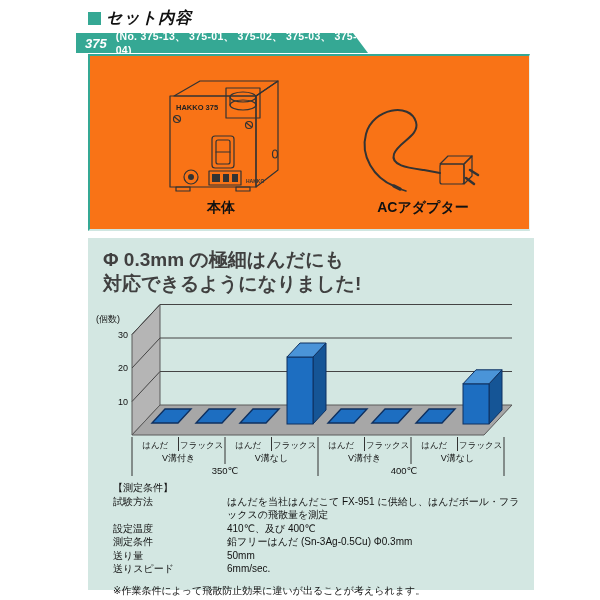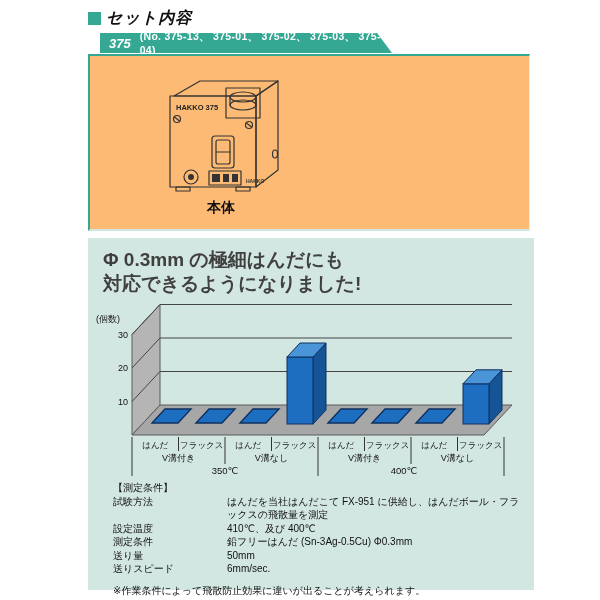--- a/index.html
+++ b/index.html
@@ -7,29 +7,29 @@
     width:600px;height:600px;background:#ffffff;position:relative;
     font-family:"Liberation Sans","DejaVu Sans",sans-serif;color:#111;
     overflow:hidden;
   }
   
   .header{position:absolute;left:88px;top:8px;display:flex;align-items:center;gap:5px;}
   .header-square{width:13px;height:13px;background:#35a894;}
   .header-title{font-size:16px;font-weight:bold;color:#111;letter-spacing:1px;font-style:italic;}
   
   .banner{
-    position:absolute;left:100px;top:33px;width:292px;height:20px;background:#35a894;
+    position:absolute;left:76px;top:33px;width:292px;height:20px;background:#35a894;
     clip-path:polygon(0 0,calc(100% - 15px) 0,100% 100%,0 100%);
     color:#fff;display:flex;align-items:center;box-sizing:border-box;padding-left:9px;
   }
   .banner-model{font-weight:bold;font-size:13px;margin-right:9px;font-style:italic;}
   .banner-numbers{font-weight:bold;font-size:10.5px;letter-spacing:0.3px;}
   
   .product-box{
-    position:absolute;left:88px;top:54px;width:442px;height:177px;background:#fdba74;
+    position:absolute;left:88px;top:54px;width:442px;height:177px;background:#f97316;
     box-sizing:border-box;border-top:2px solid #35a894;border-left:2px solid #35a894;
     border-bottom:2px solid #cfe6e1;border-right:1px solid #e6f2ef;
     display:flex;align-items:flex-end;padding-bottom:12px;
   }
   .figure{display:flex;flex-direction:column;align-items:center;}
   .figure-main{margin-left:56px;}
   .figure-adapter{margin-left:52px;}
   .figure-caption{font-size:14px;font-weight:bold;color:#111;margin-top:1px;}
   
   .promo-section{
@@ -97,20 +97,37 @@
       <text x="100" y="109" font-size="5" font-weight="bold" fill="#333">HAKKO</text>
 
       <rect class="lineart" x="30" y="113" width="14" height="4"></rect>
       <rect class="lineart" x="90" y="113" width="14" height="4"></rect>
 
       <ellipse class="lineart" cx="129" cy="80" rx="2.5" ry="4"></ellipse>
     </svg>
     <span class="figure-caption">本体</span>
   </div>
 
+  <div class="figure figure-adapter">
+    <svg width="150" height="100" viewBox="0 0 150 100">
+
+      <path class="lineart" style="stroke-width:2" d="M46,88 C26,80 12,58 18,36 C25,10 62,4 68,24 C72,38 50,44 46,56 C42,68 62,70 76,72 L92,75"></path>
+
+      <line class="lineart" style="stroke-width:3.5" x1="46" y1="88" x2="52" y2="91"></line>
+      <line class="lineart" style="stroke-width:1.5" x1="52" y1="91" x2="58" y2="93"></line>
+
+      <polygon class="lineart" points="92,66 116,66 124,58 100,58" fill="#fff"></polygon>
+      <polygon class="lineart" points="116,66 124,58 124,78 116,86" fill="#fff"></polygon>
+      <rect class="lineart" x="92" y="66" width="24" height="20" rx="2" fill="#fff"></rect>
+
+      <line class="lineart" style="stroke-width:2.5" x1="122" y1="72" x2="130" y2="77"></line>
+      <line class="lineart" style="stroke-width:2.5" x1="118" y1="80" x2="126" y2="86"></line>
+    </svg>
+    <span class="figure-caption">ACアダプター</span>
+  </div>
 </div>
 
 <div class="promo-section">
   <div class="promo-title">
     <div>Φ 0.3mm の極細はんだにも</div>
     <div>対応できるようになりました!</div>
   </div>
 
   <svg id="chart-svg" width="438" height="180" viewBox="0 0 438 180">
       <polygon points="40,135 40,34.5 68,4.5 68,105" fill="#b5b5b5" stroke="#5a5a5a" stroke-width="1"></polygon>

